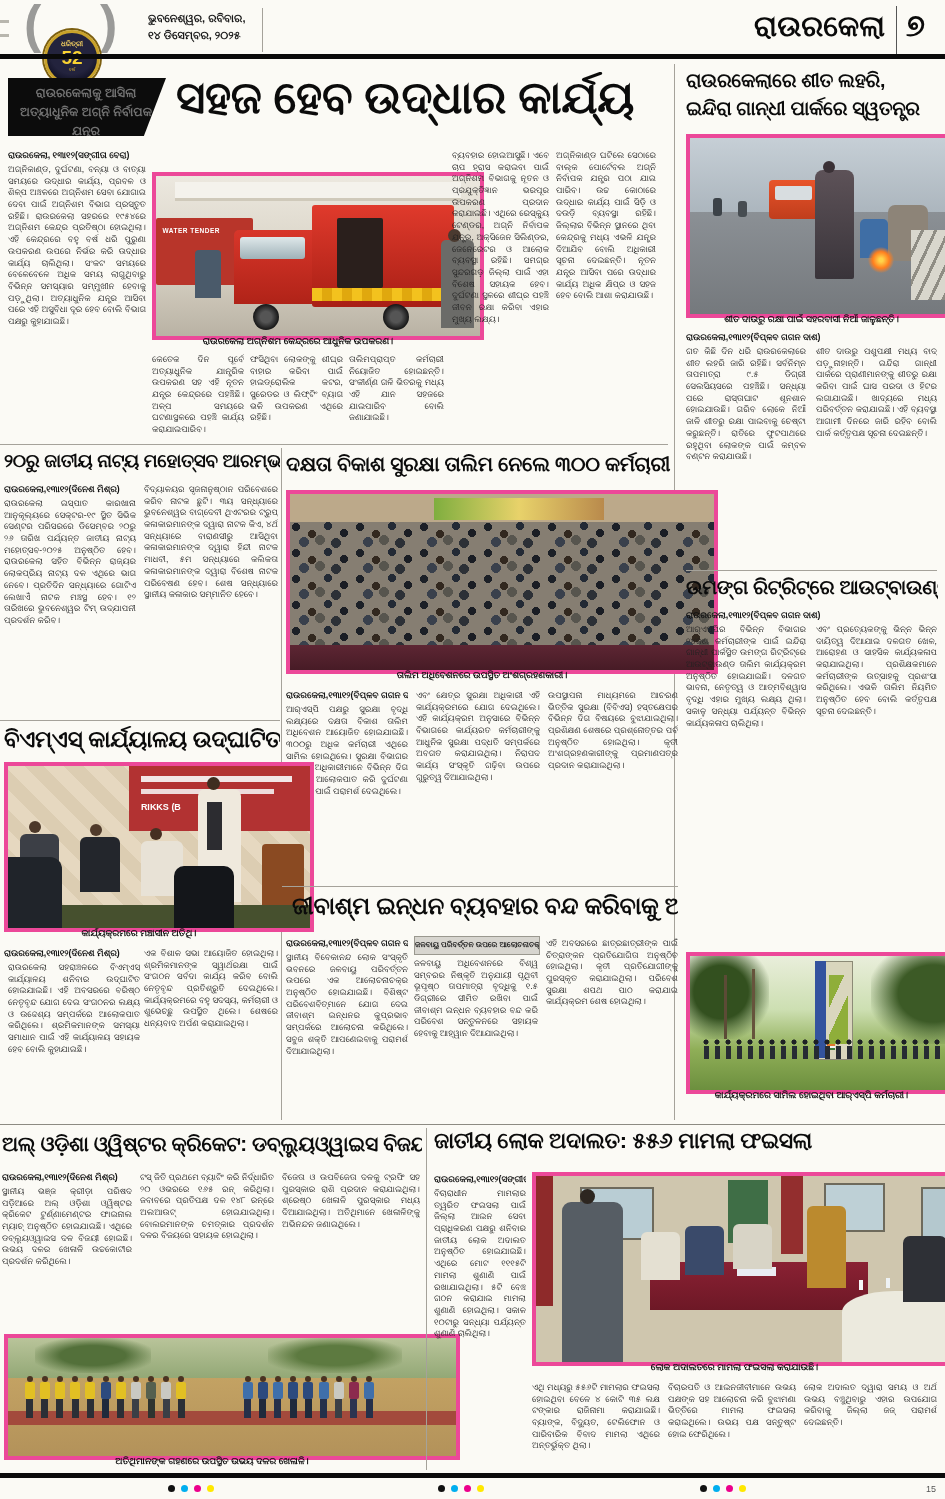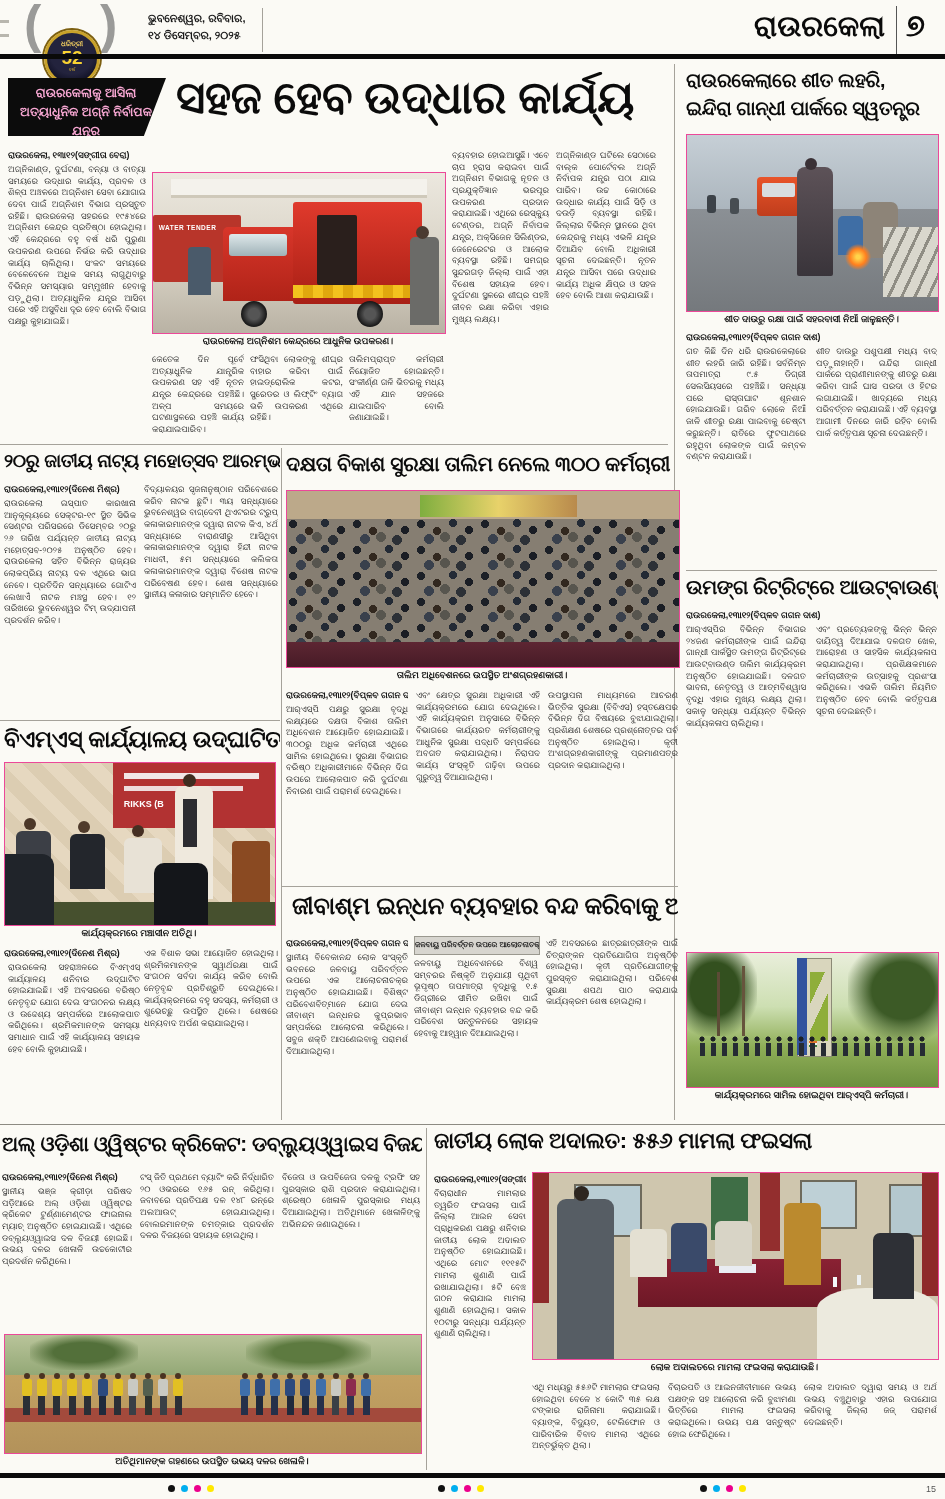--- a/index.html
+++ b/index.html
@@ -3,39 +3,39 @@
 <meta charset="utf-8">
 <style>
   html,body{margin:0;padding:0;background:#dddbd4;}
   #page{position:relative;width:945px;height:1499px;background:#fbfaf5;margin:0 auto;
         font-family:"Liberation Sans","DejaVu Sans",sans-serif;overflow:hidden;color:#1c1c1c;}
   .abs{position:absolute;}
   .t{position:absolute;font-size:8.6px;line-height:1.36;text-align:justify;color:#222;overflow:hidden;}
   .dl{position:absolute;font-size:8.8px;font-weight:bold;color:#111;white-space:nowrap;overflow:hidden;}
   .hl{position:absolute;font-weight:bold;color:#0b0b0b;letter-spacing:-0.4px;overflow:hidden;}
   .cap{position:absolute;font-size:9.2px;font-weight:bold;text-align:center;color:#111;overflow:hidden;}
-  .photo{position:absolute;border:1px solid #ec4899;overflow:hidden;background:#cfcabe;}
+  .photo{position:absolute;border:4px solid #ec4899;overflow:hidden;background:#cfcabe;padding-left:32px;}
   .vr{position:absolute;width:1px;background:#a5a29a;}
   .hr{position:absolute;height:1px;background:#a5a29a;}
   .nw{white-space:nowrap;}
 
   
   .mast-rule{position:absolute;left:0;top:54px;width:945px;height:5px;background:#0a0a0a;}
   .badge{position:absolute;left:44px;top:2px;width:50px;height:50px;border-radius:50%;
          background:radial-gradient(circle at 50% 38%,#23233d 55%,#101024 78%);
          border:3px solid #c9a22a;box-shadow:0 0 0 2px #7c5f10;text-align:center;margin-top:28px;}
   .badge .brand{color:#f5d060;font-size:7px;font-weight:bold;margin-top:7px;}
   .badge .num{color:#f8d232;font-size:19px;font-weight:bold;line-height:1;}
   .badge .sub{color:#e0b830;font-size:4.5px;}
   .laurel{position:absolute;top:-2px;font-size:52px;color:#9a9a98;font-weight:bold;line-height:1;}
   .regdash{position:absolute;left:0;width:9px;height:3px;background:#b8b6ae;}
 
   
   .kicker{position:absolute;left:8px;top:78px;width:158px;height:58px;background:#0c0c0c;
-          clip-path:polygon(0 0,100% 0,86% 100%,0 100%);color:#f9a8d4;font-weight:bold;
+          clip-path:polygon(0 0,100% 0,86% 100%,0 100%);color:#737373;font-weight:bold;
           font-size:12.5px;line-height:1.5;padding:6px 10px 0 8px;box-sizing:border-box;text-align:center;}
 
   
   .ph{position:absolute;}
 
   
   .aud-crowd{position:absolute;left:0;top:16%;width:100%;height:72%;background-color:#867e72;
     background-image:
       radial-gradient(circle 4px at 6px 5px,#1c2027 97%,transparent),
       radial-gradient(circle 4px at 22px 12px,#32281f 97%,transparent),

